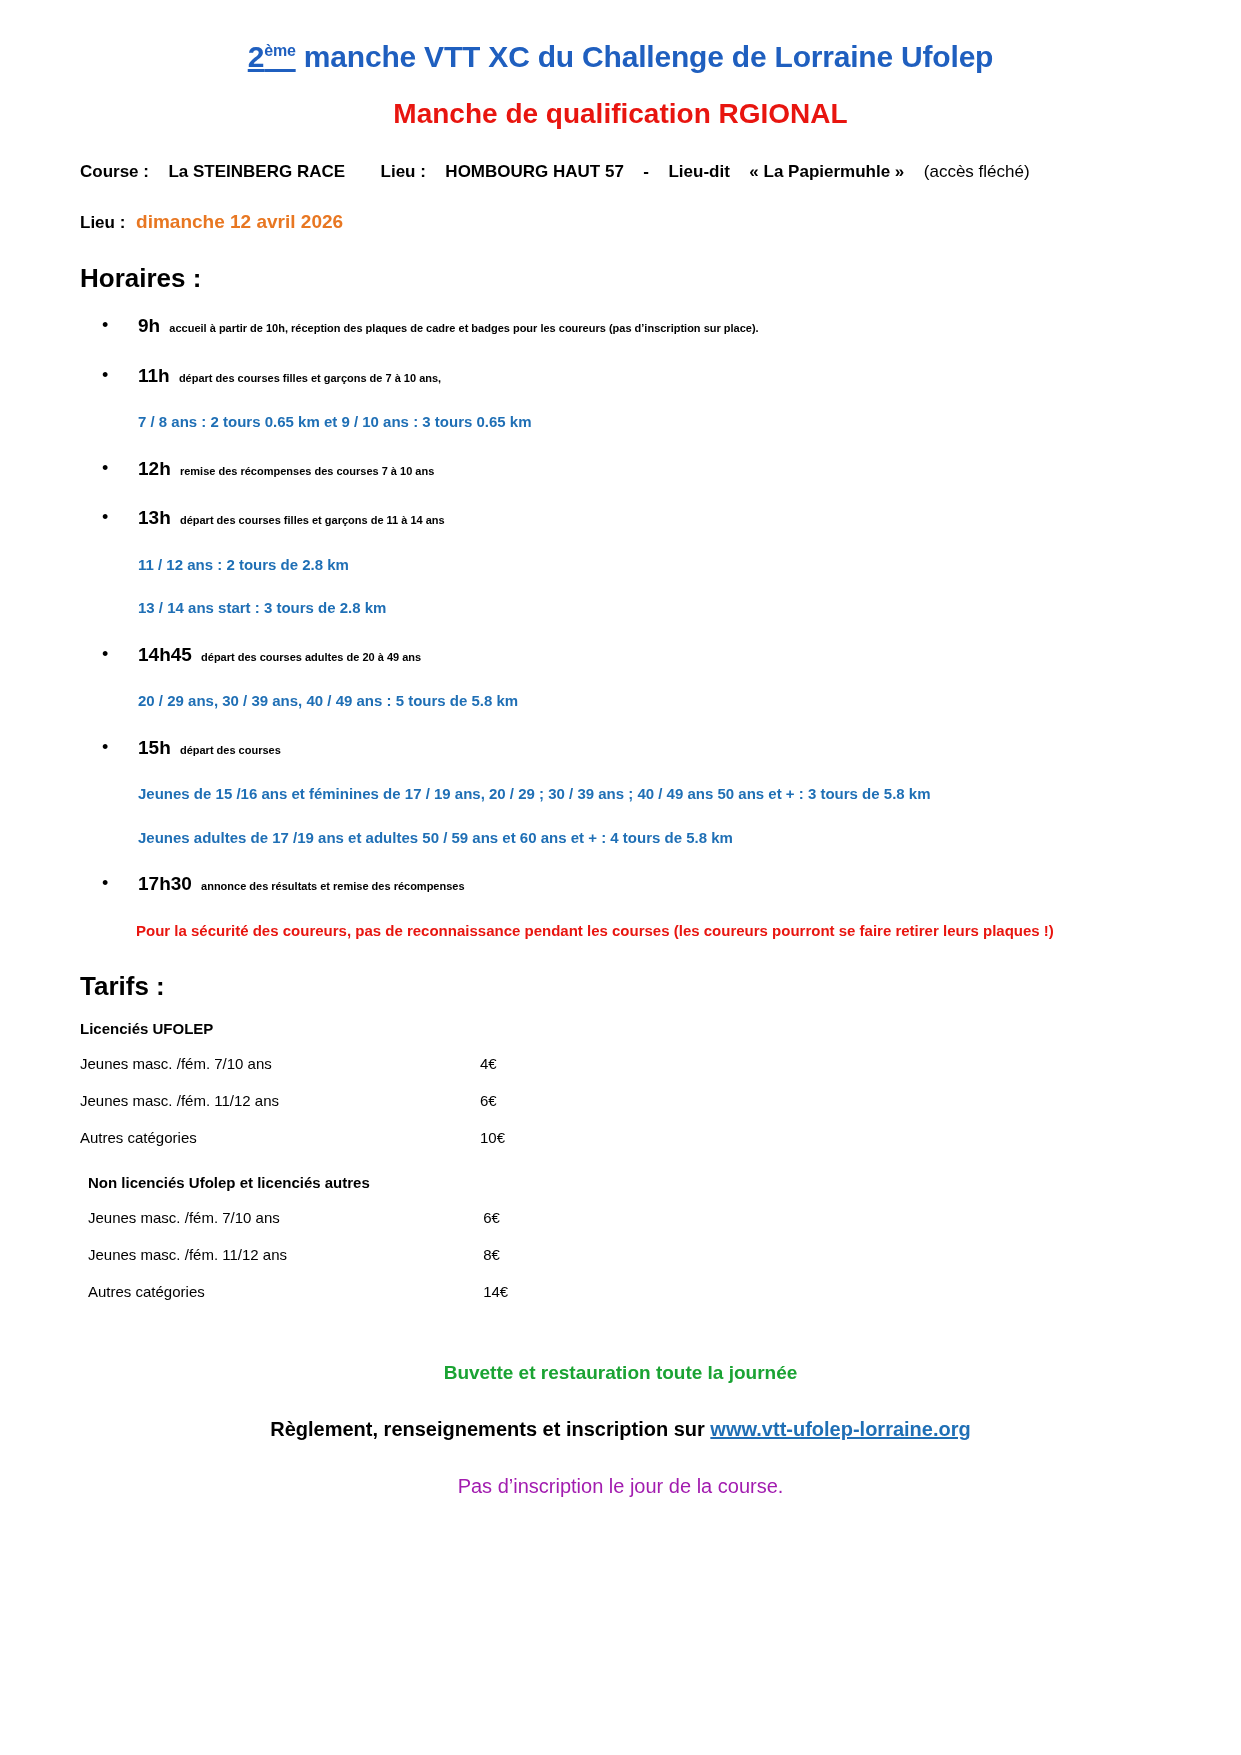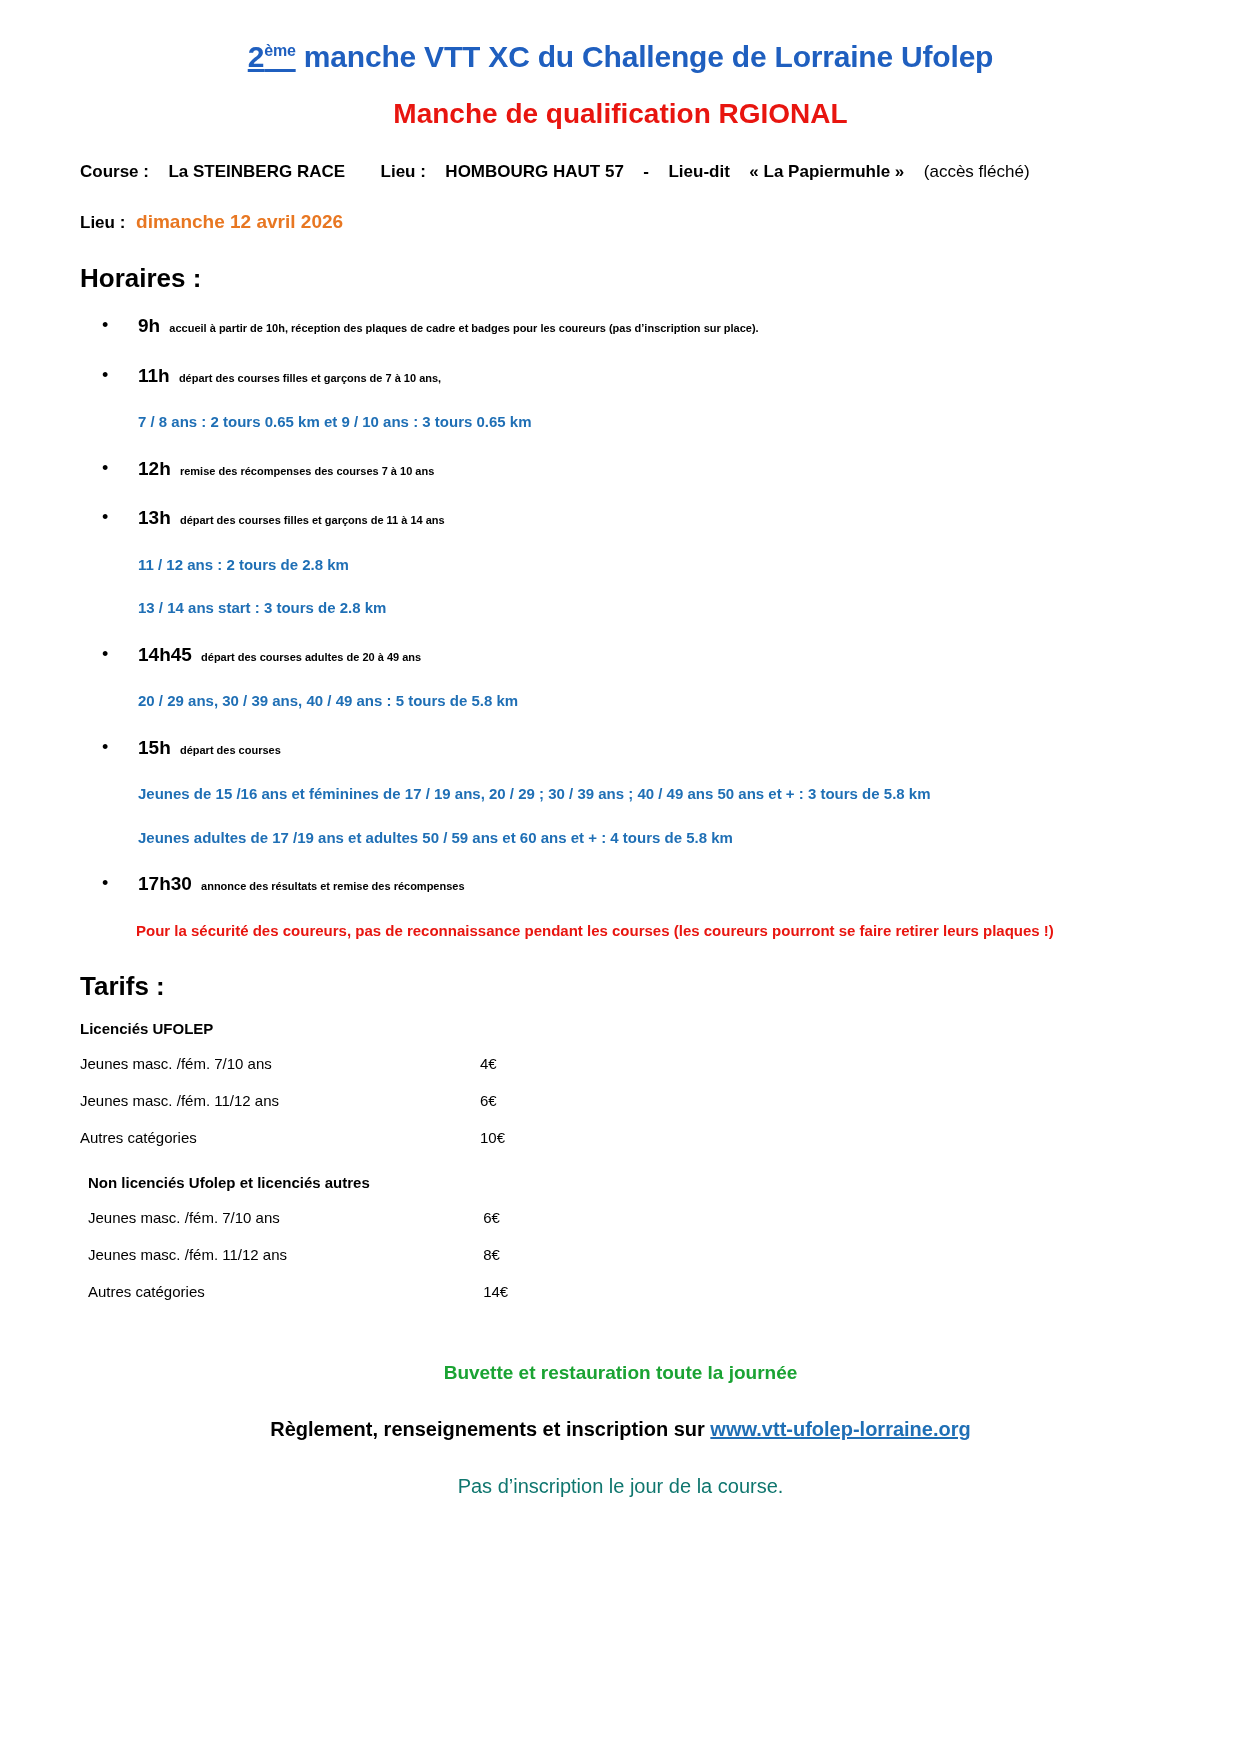--- a/index.html
+++ b/index.html
@@ -167,21 +167,21 @@
     font-size: 20px;
     font-weight: bold;
     margin-bottom: 34px;
   }
   .footer-reglement .link {
     color: #1f6fb5;
     text-decoration: underline;
     font-weight: bold;
   }
   .footer-noins {
-    color: #0f766e;
+    color: #a21caf;
     font-size: 20px;
   }
 </style>
 </head>
 <body>
 
 <div class="page">
 
   <div class="title-main">
     <span class="u"><span>2</span><sup>ème</sup></span><span> manche VTT XC du Challenge de Lorraine Ufolep</span>

